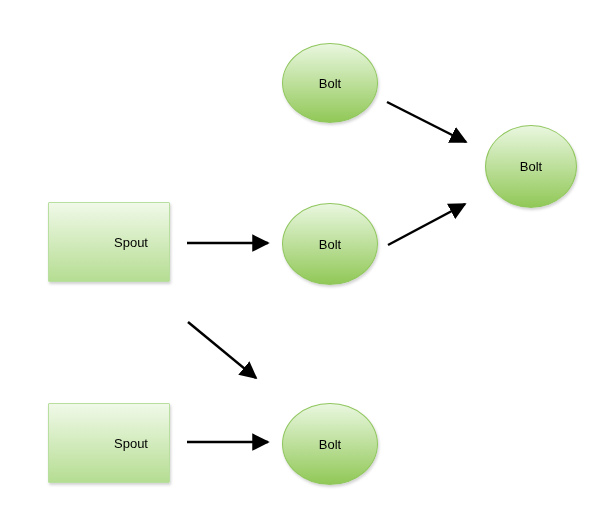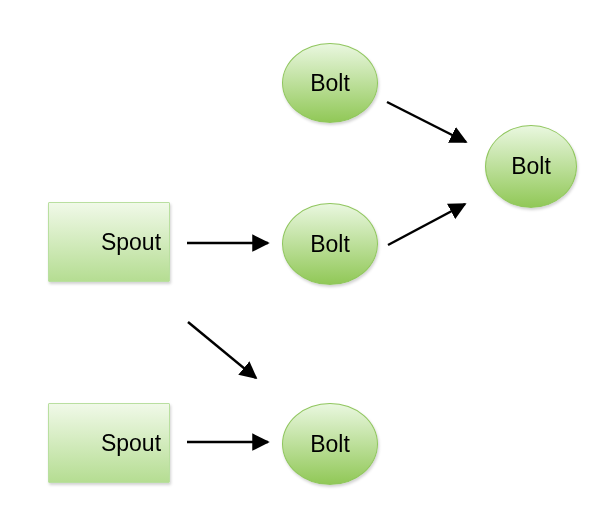--- a/index.html
+++ b/index.html
@@ -38,21 +38,21 @@
     box-sizing: border-box;
   }
   .node.ellipse {
     border-radius: 50%;
   }
   .node.rect {
     border-radius: 1px;
     padding-left: 44px;
   }
   .node-label {
-    font-size: 23px;
+    font-size: 13px;
     line-height: 1;
     color: #000000;
     user-select: none;
     text-align: center;
   }
 </style>
 </head>
 <body>
 
 <div class="canvas">

